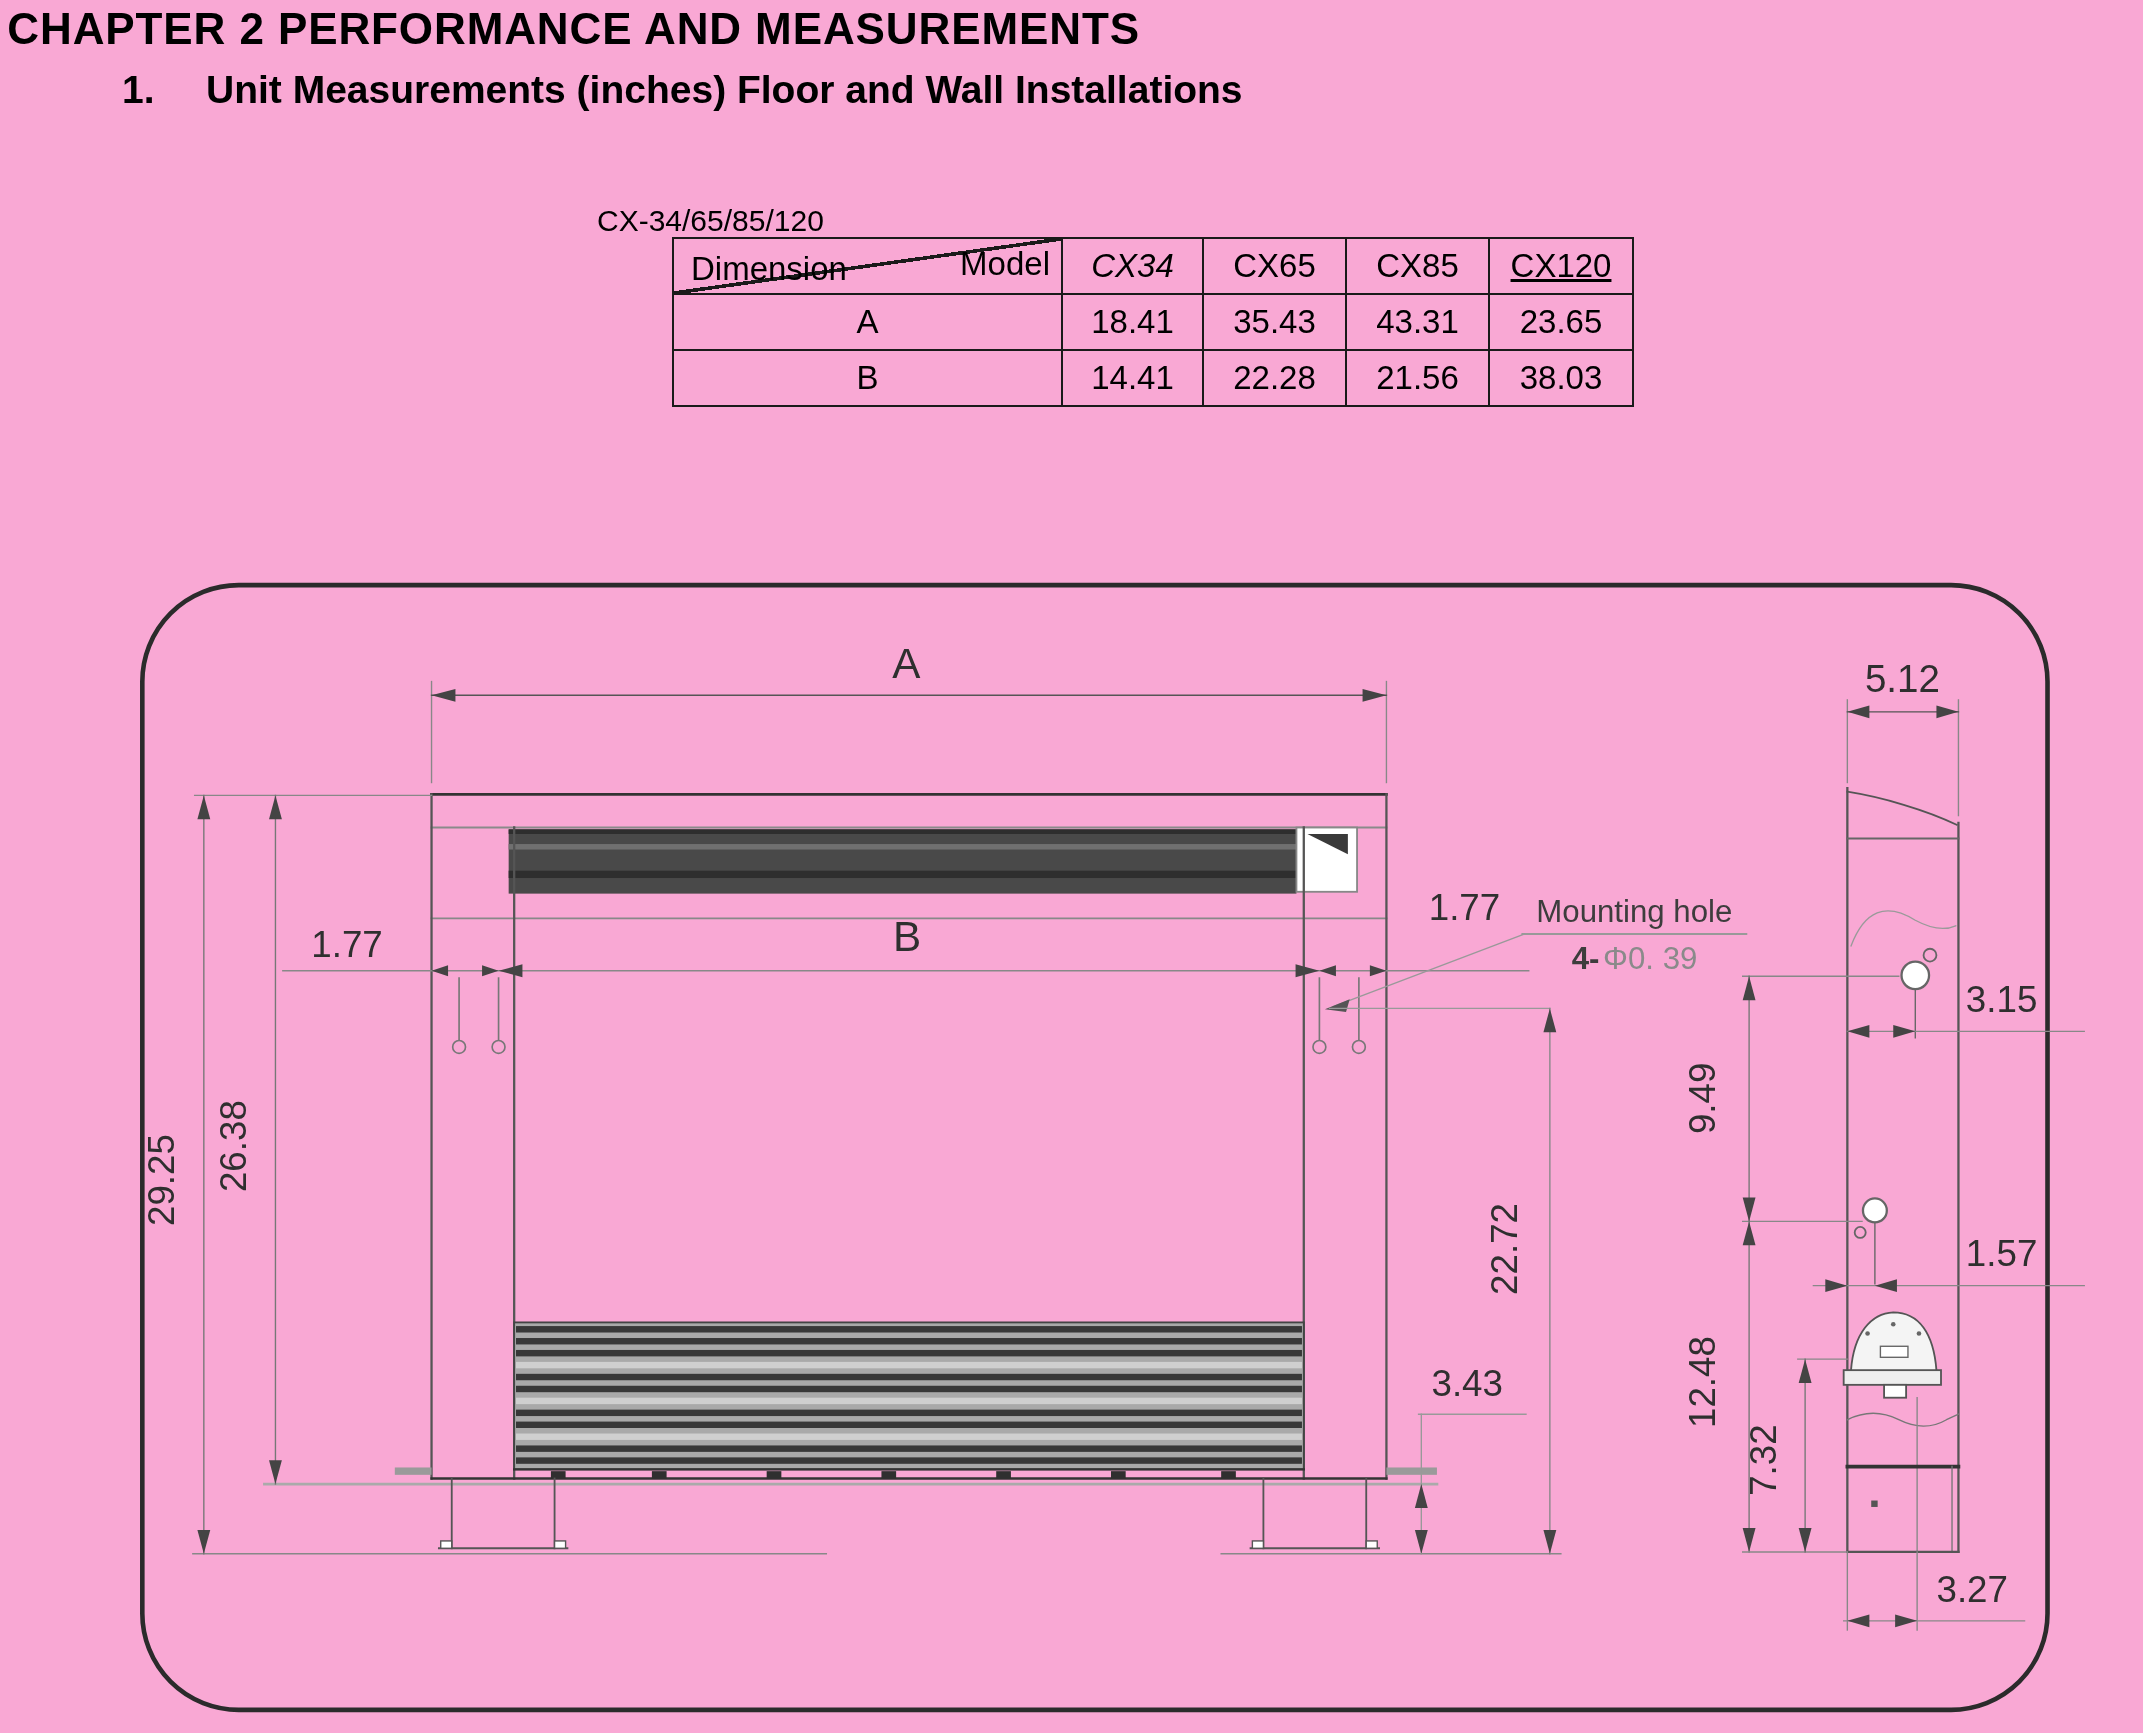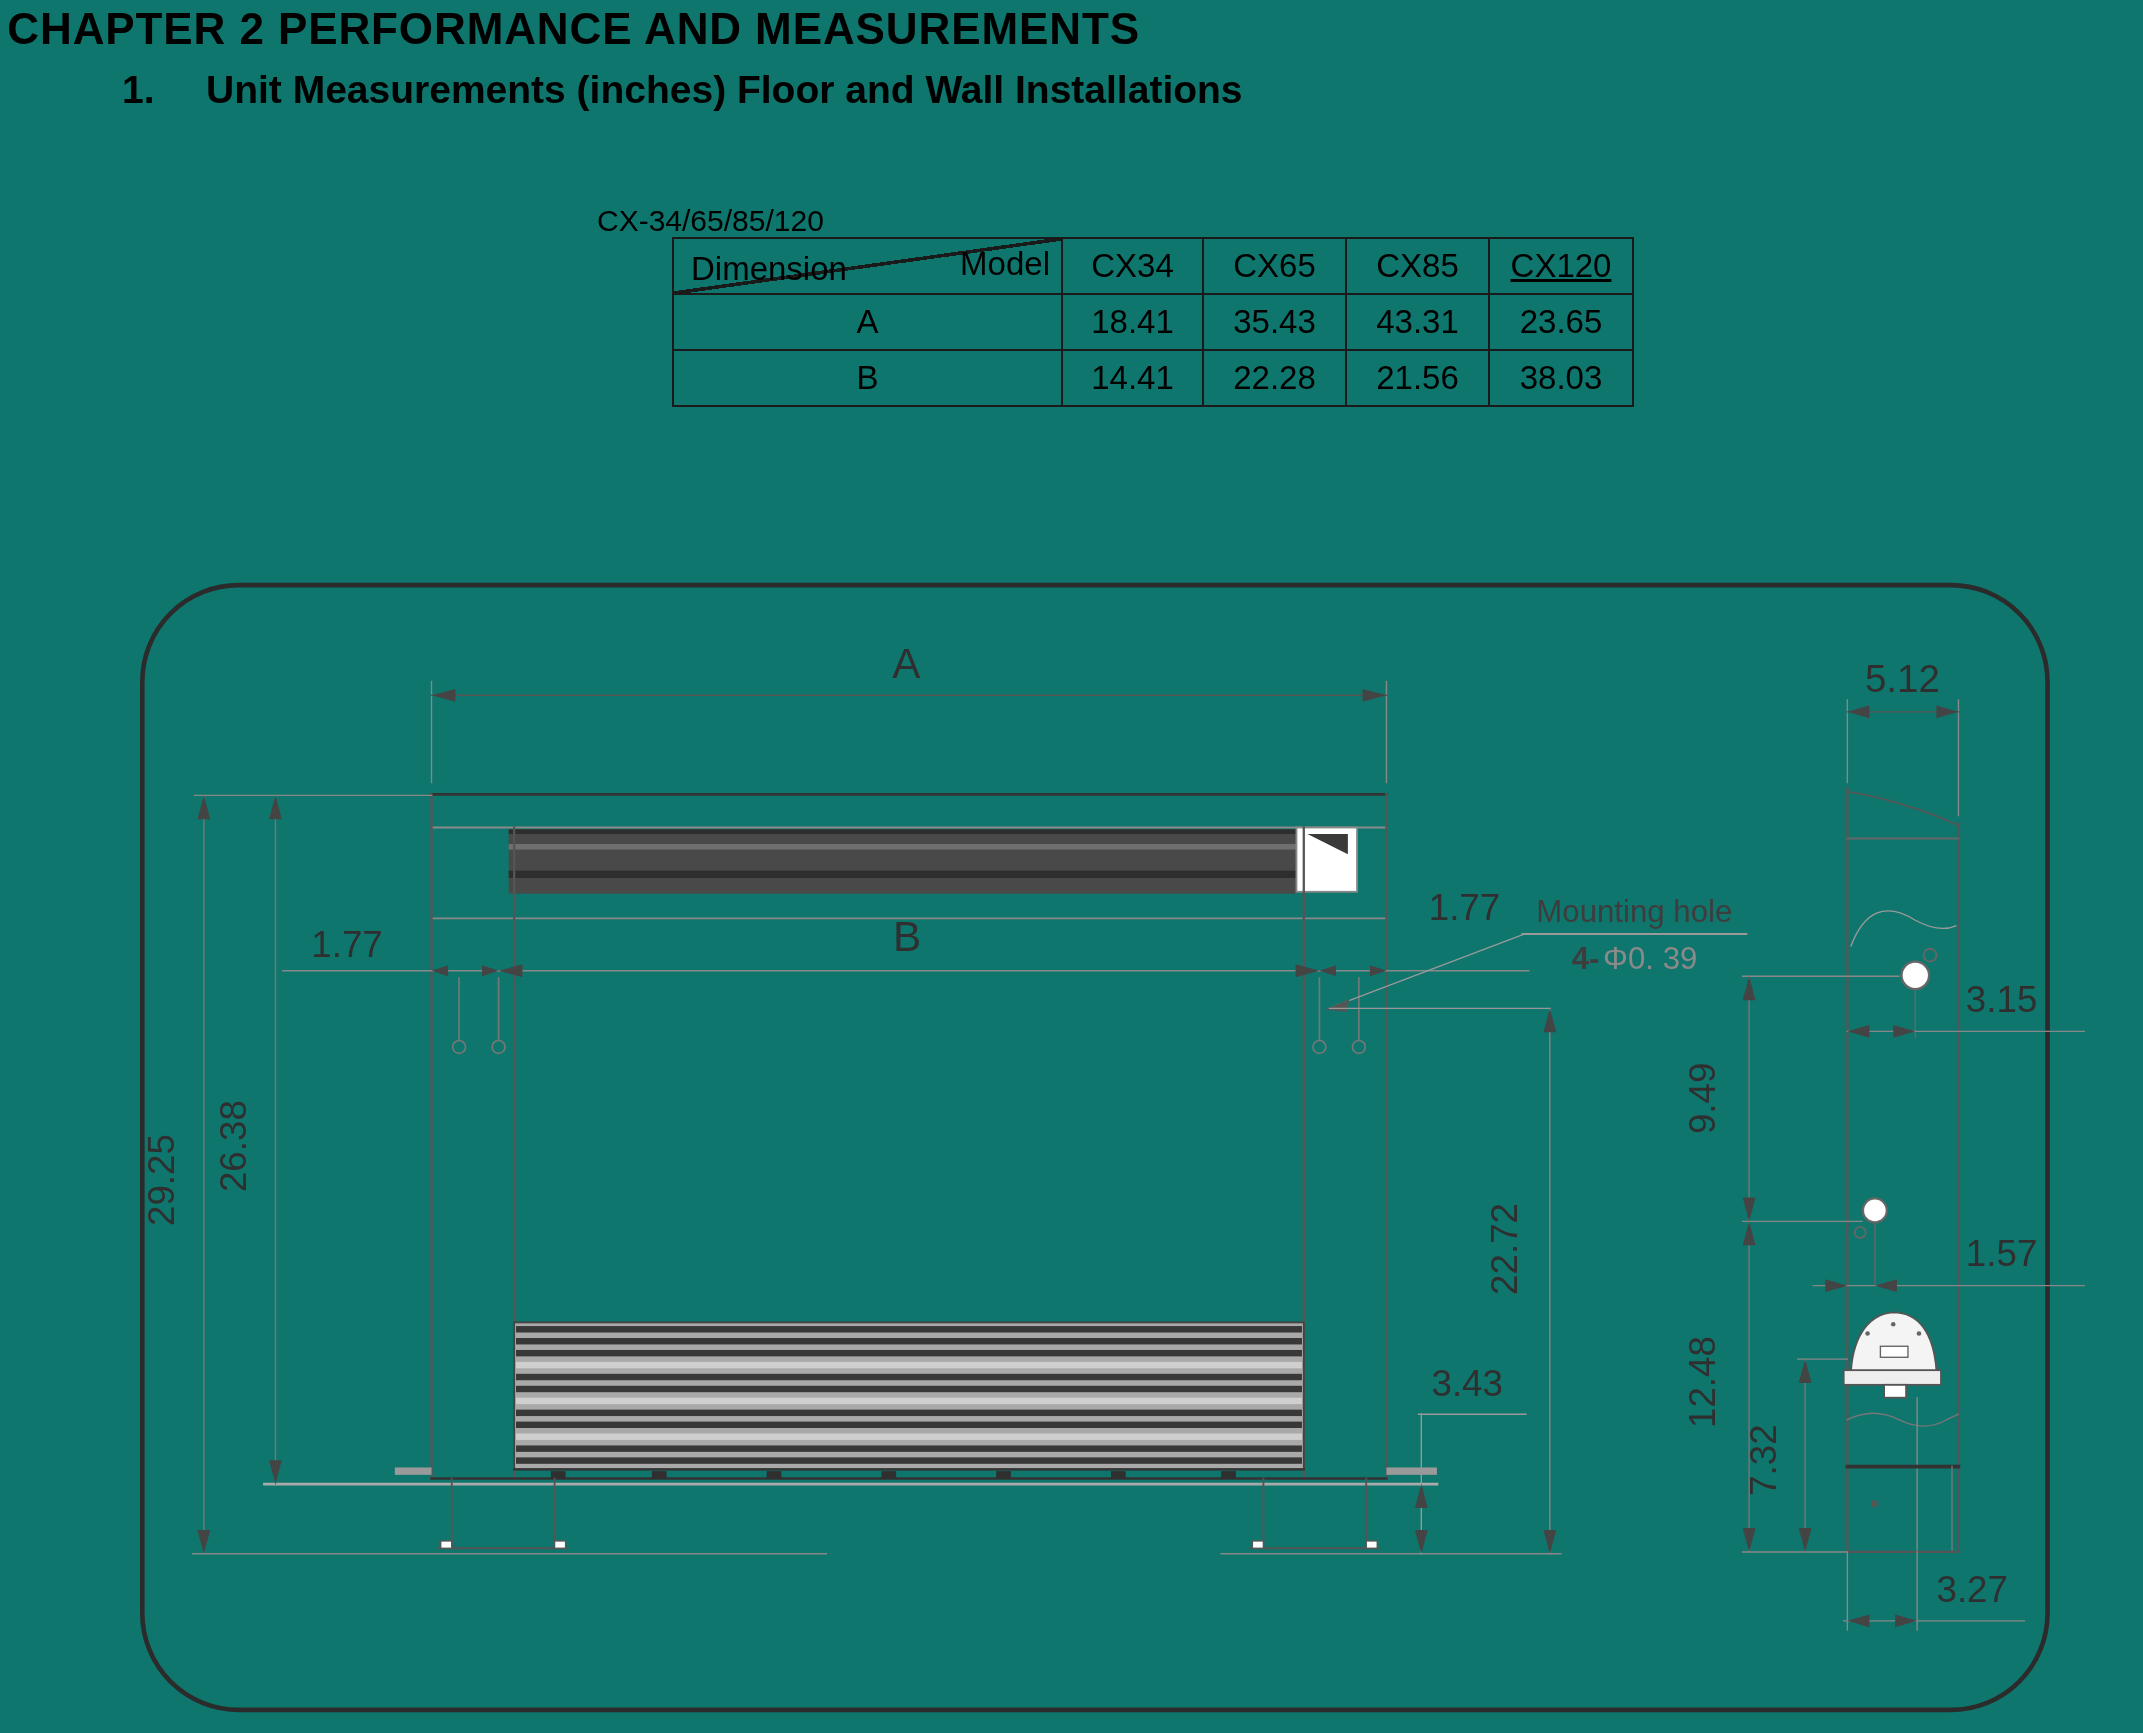--- a/index.html
+++ b/index.html
@@ -1,28 +1,28 @@
 <!DOCTYPE html>
 <html style="font-size:14.7px"><head>
 <meta charset="utf-8">
 <style>
   html,body{margin:0;padding:0;background:#fff;}
-  #page{position:relative;width:2143px;height:1734px;background:#0f766e;
+  #page{position:relative;width:2143px;height:1734px;background:#f9a8d4;
         font-family:"Liberation Sans", sans-serif;color:#000;overflow:hidden;}
   .h1{position:absolute;left:7.3px;top:3.7px;font-size:44px;font-weight:bold;letter-spacing:0.9px;white-space:nowrap;}
   .h2{position:absolute;left:122px;top:68px;font-size:39px;font-weight:bold;white-space:nowrap;display:flex;}
   .h2 .num{width:84px;}
   .tbl-caption{position:absolute;left:597px;top:204px;font-size:30px;white-space:nowrap;text-align:right;}
   table.dims{position:absolute;left:672px;top:237px;border-collapse:collapse;table-layout:fixed;}
   table.dims td{border:2.3px solid #1a1a1a;font-size:33px;text-align:center;padding:0;height:54px;}
   td.diag{width:387px;height:111px;position:relative;
           background:linear-gradient(to bottom right,transparent calc(50% - 1.8px),#1a1a1a calc(50% - 1.8px),#1a1a1a calc(50% + 1.8px),transparent calc(50% + 1.8px));}
   td.diag .tr{position:absolute;top:5.5px;right:11px;}
   td.diag .bl{position:absolute;bottom:5.5px;left:17px;}
-  td.c1{width:139px;} td.c2{width:141px;} td.c3{width:141px;} td.c4{width:142px;text-decoration:underline;}
+  td.c1{width:139px;font-style:italic;} td.c2{width:141px;} td.c3{width:141px;} td.c4{width:142px;text-decoration:underline;}
   svg text{font-family:"Liberation Sans", sans-serif;fill:#2f2f2f;}
   .dim{font-size:40px;} .dim-lg{font-size:46px;} .small{font-size:34px;fill:#3d3d3d;}
   .grayt{fill:#8a8a8a;}
 </style>
 </head>
 <body>
 
 <div id="page">
 
   <div class="h1">CHAPTER 2 PERFORMANCE AND MEASUREMENTS</div>

